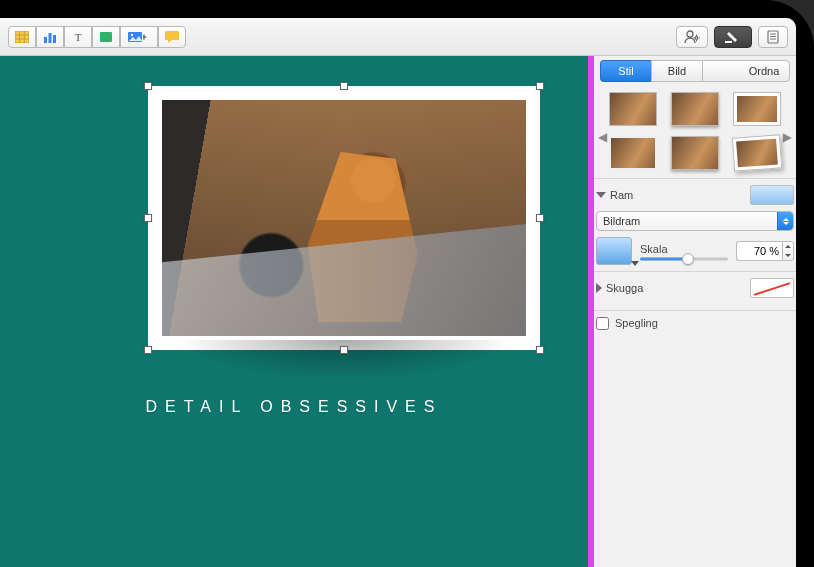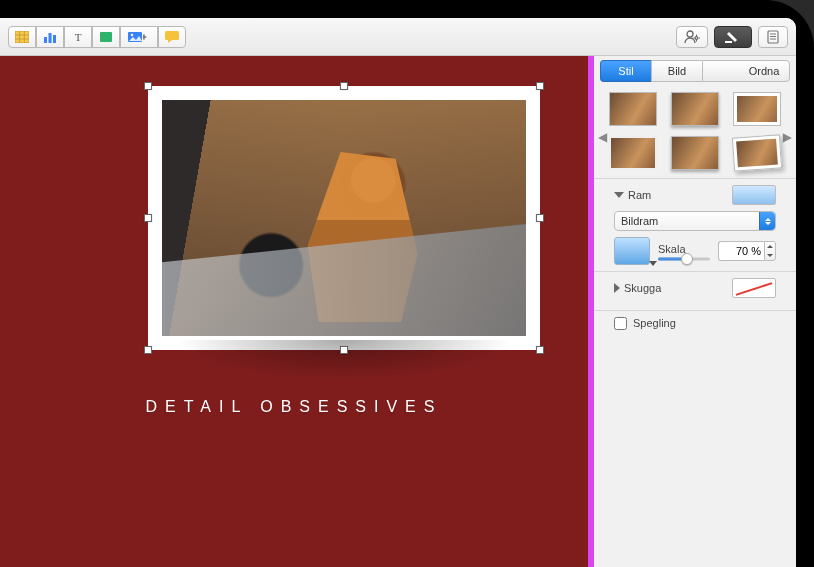--- a/index.html
+++ b/index.html
@@ -64,21 +64,21 @@
     border-color: #2f2f2f;
     color: #fff;
   }
   
   .main {
     display: flex;
     height: calc(100% - 38px);
   }
   .canvas {
     flex: 1;
-    background: #7f1d1d;
+    background: #0f766e;
     position: relative;
     overflow: hidden;
   }
   .slide-image-wrap {
     position: absolute;
     left: 148px; top: 30px;
     width: 392px; height: 264px;
   }
   .image-frame {
     position: absolute;
@@ -198,21 +198,21 @@
   .thumbs-label {
     text-align: center;
     font-size: 11px;
     color: #444;
     margin-top: 4px;
   }
   .dots { text-align:center; color:#aaa; font-size:9px; letter-spacing:4px; margin-top:2px; margin-bottom:6px;}
   .dots .on{color:#666;}
   .section {
     border-top: 1px solid #d6d6d6;
-    padding: 6px 20px;
+    padding: 6px 2px;
   }
   .sec-head {
     display: flex; align-items: center;
     font-size: 11px; color: #444;
     gap: 4px;
     margin-bottom: 6px;
   }
   .disclose {
     width: 0; height: 0;
     border-left: 5px solid transparent;

